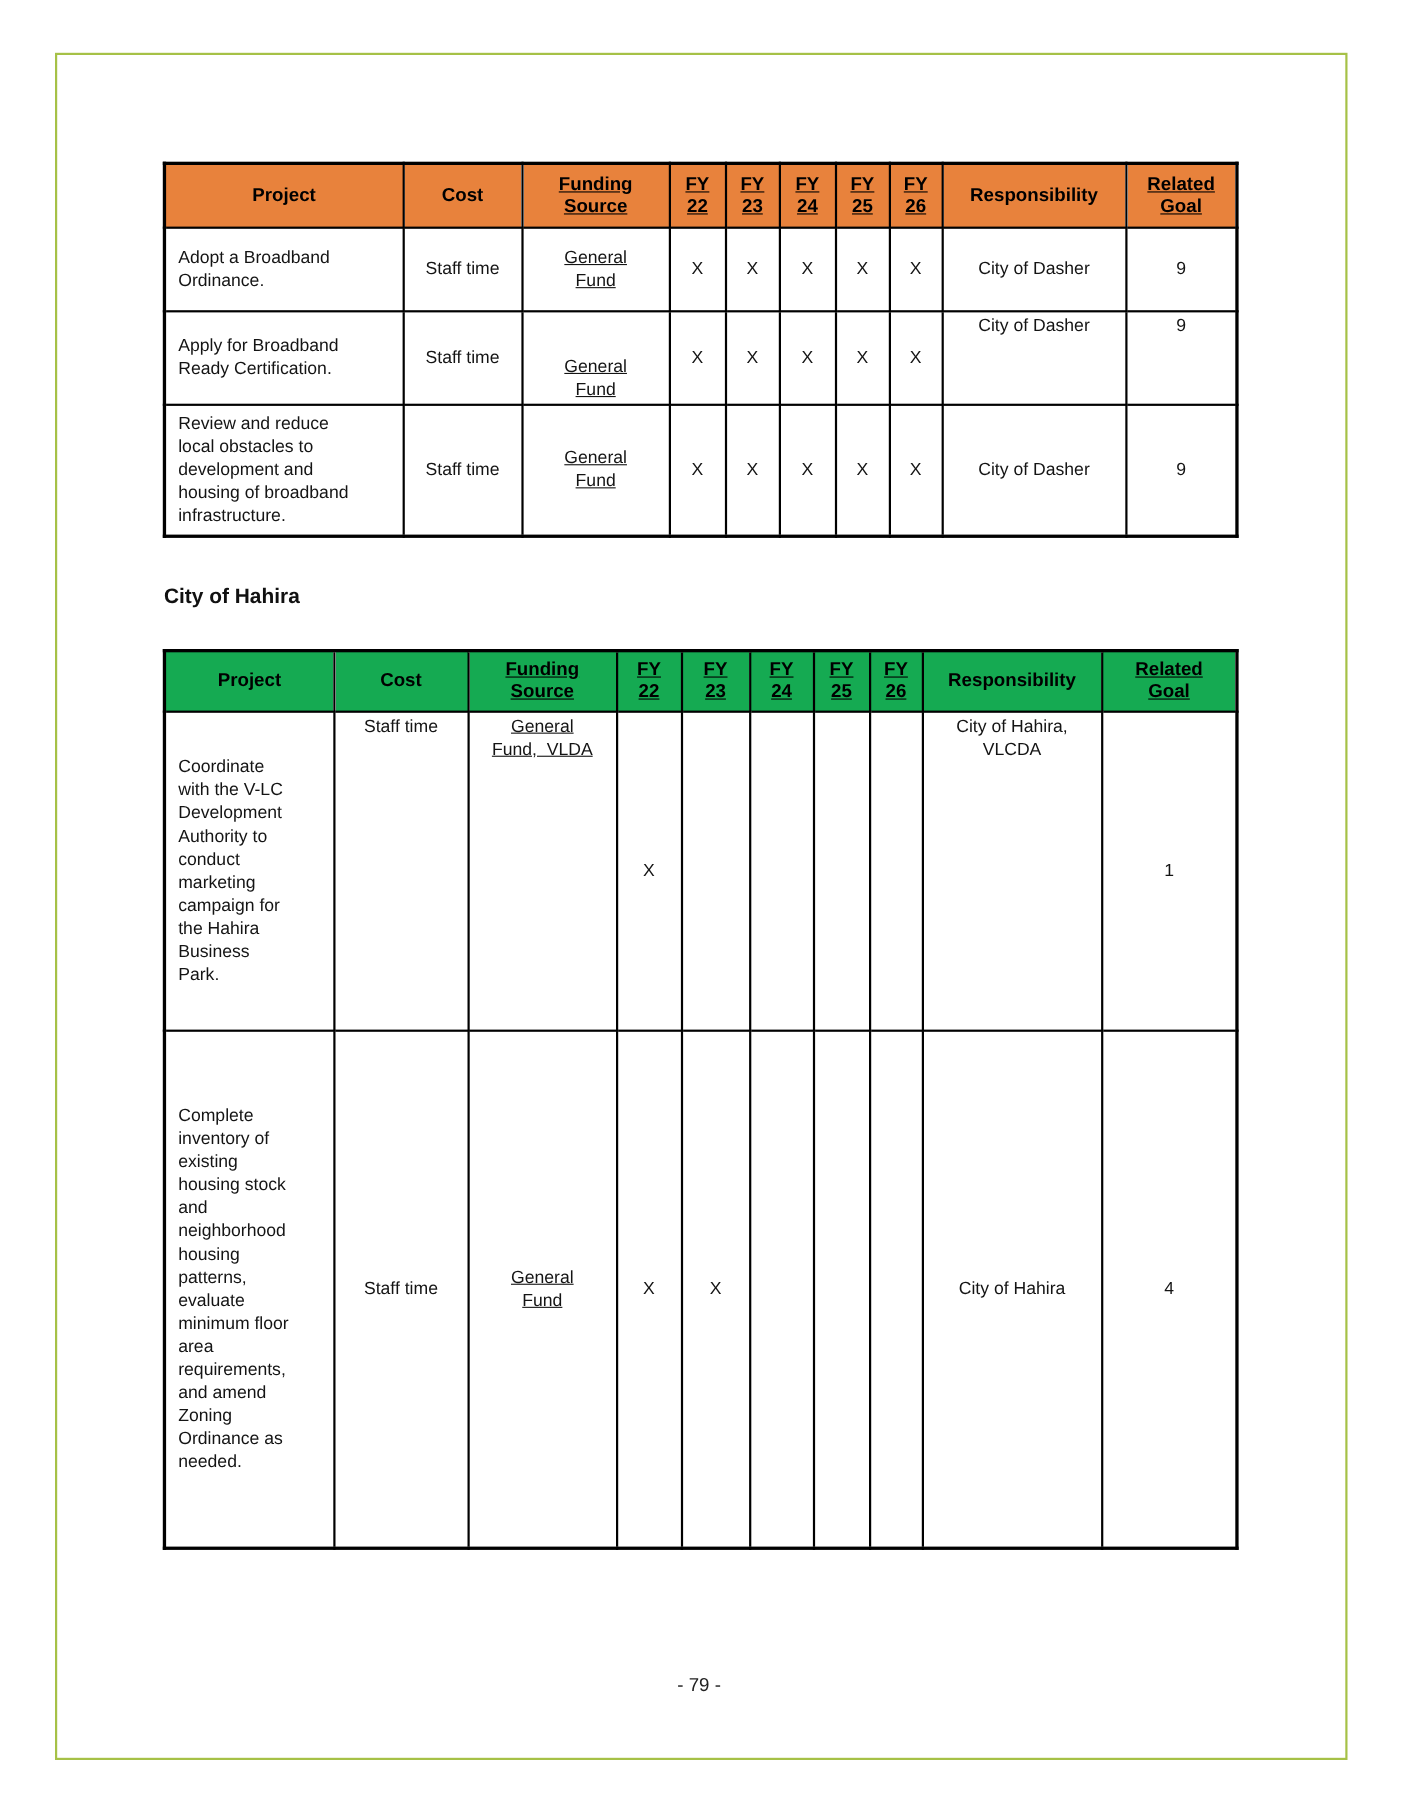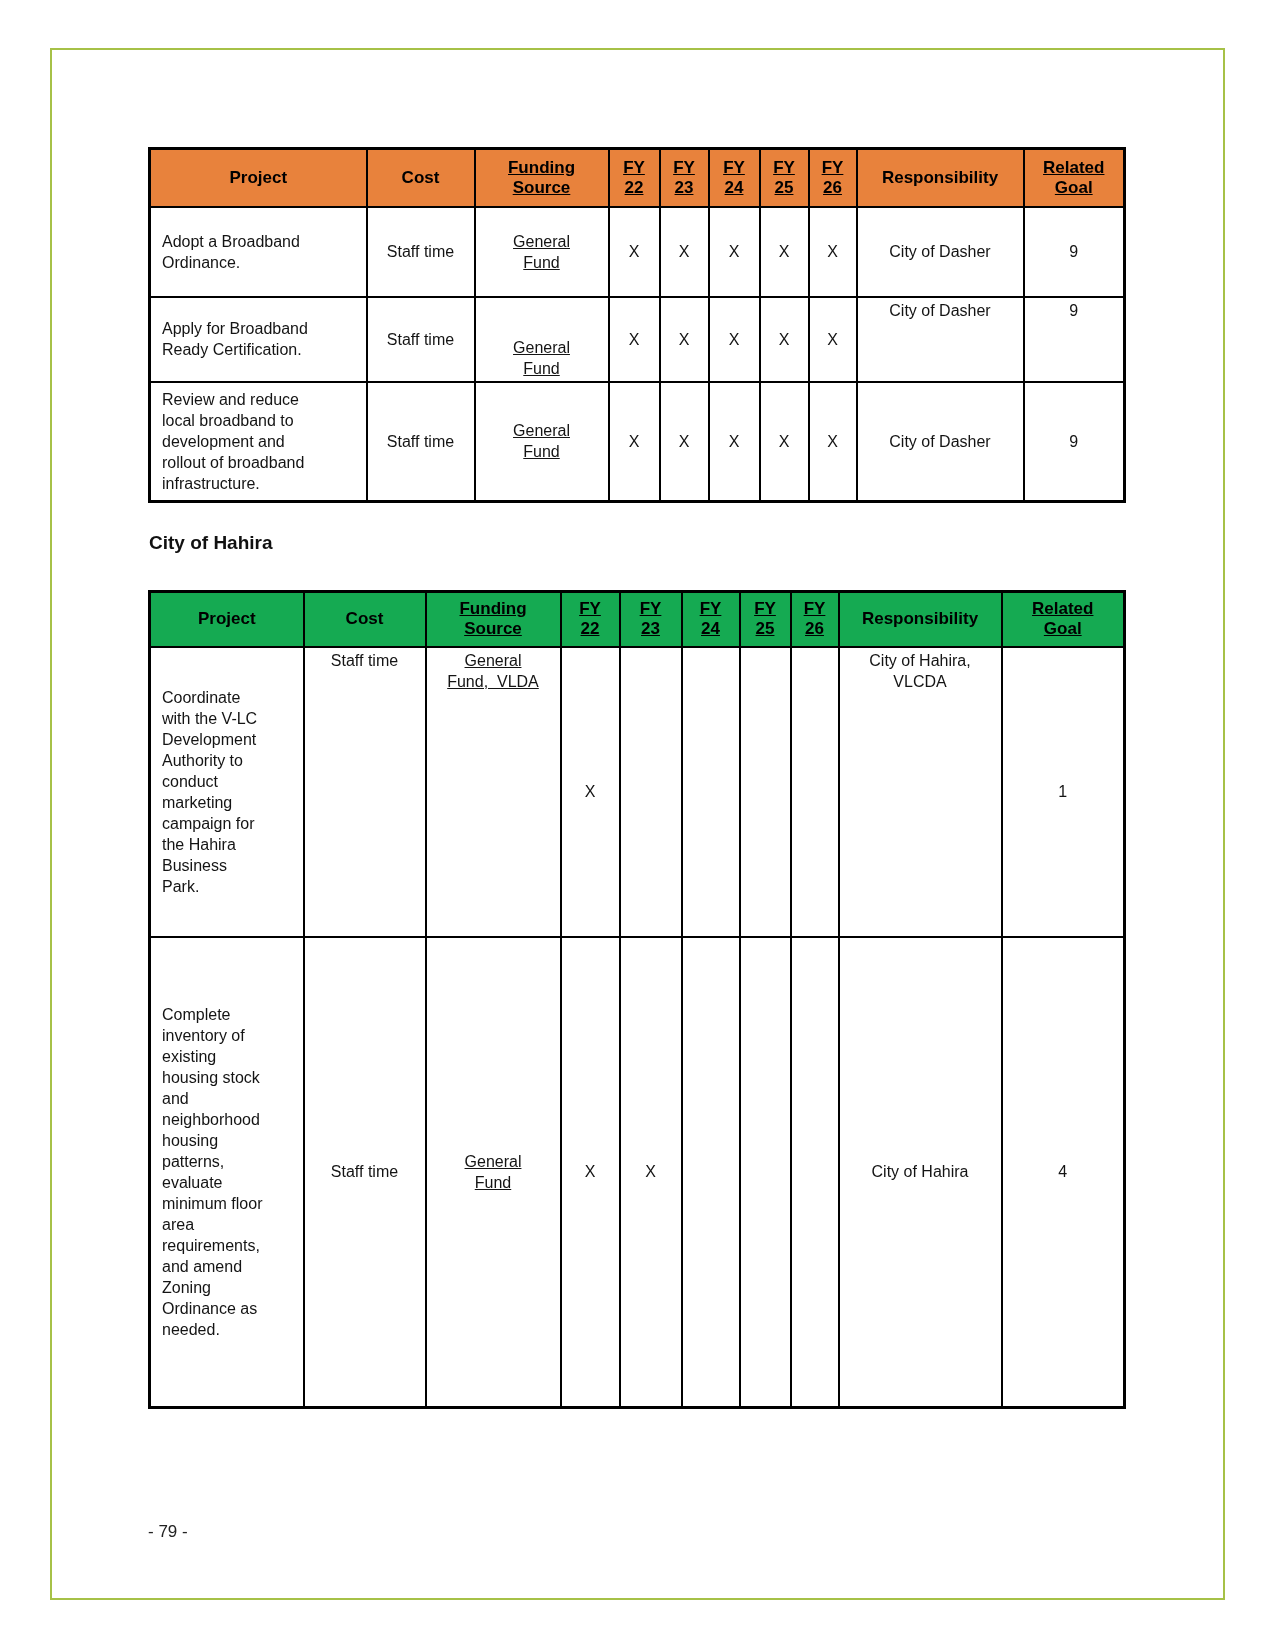--- a/index.html
+++ b/index.html
@@ -53,21 +53,21 @@
     padding: 4px 8px;
   }
   .section-left { border-right: 2px solid #fff; }
   .section-right { border-left: 2px solid #fff; }
   .sub-heading {
     position: absolute; left: 149px; top: 532px;
     font-size: 19px; font-weight: bold; color: #111;
   }
   .page-number {
     position: absolute; left: 148px; top: 1522px;
-    width: 975px; font-size: 17px; color: #222;
+    width: 975px; text-align: center; font-size: 17px; color: #222;
   }
 </style>
 </head>
 <body>
 
 <div class="page-border"></div>
 
 <table class="tbl dasher">
   <colgroup>
     <col style="width:217px">
@@ -110,21 +110,21 @@
           <div>26</div>
         </th>
       <th>Responsibility</th>
       <th class="lines">
           <div>Related</div>
           <div>Goal</div>
         </th>
     </tr>
   </thead>
   <tbody>
-    <tr style="height:90px">
+    <tr style="height:76px">
       <td class="cell-project">
           <div class="pw">Adopt a Broadband Ordinance.</div>
         </td>
       <td class="cell-mid">Staff time</td>
       <td class="cell-mid lines">
           <div>General</div>
           <div>Fund</div>
         </td>
       <td class="cell-mid">X</td>
       <td class="cell-mid">X</td>
@@ -146,21 +146,21 @@
       <td class="cell-mid">X</td>
       <td class="cell-mid">X</td>
       <td class="cell-mid">X</td>
       <td class="cell-mid">X</td>
       <td class="cell-mid">X</td>
       <td class="cell-mid v-top">City of Dasher</td>
       <td class="cell-mid v-top">9</td>
     </tr>
     <tr style="height:100px">
       <td class="cell-project">
-          <div class="pw">Review and reduce local broadband to development and rollout of broadband infrastructure.</div>
+          <div class="pw">Review and reduce local obstacles to development and housing of broadband infrastructure.</div>
         </td>
       <td class="cell-mid">Staff time</td>
       <td class="cell-mid lines">
           <div>General</div>
           <div>Fund</div>
         </td>
       <td class="cell-mid">X</td>
       <td class="cell-mid">X</td>
       <td class="cell-mid">X</td>
       <td class="cell-mid">X</td>

